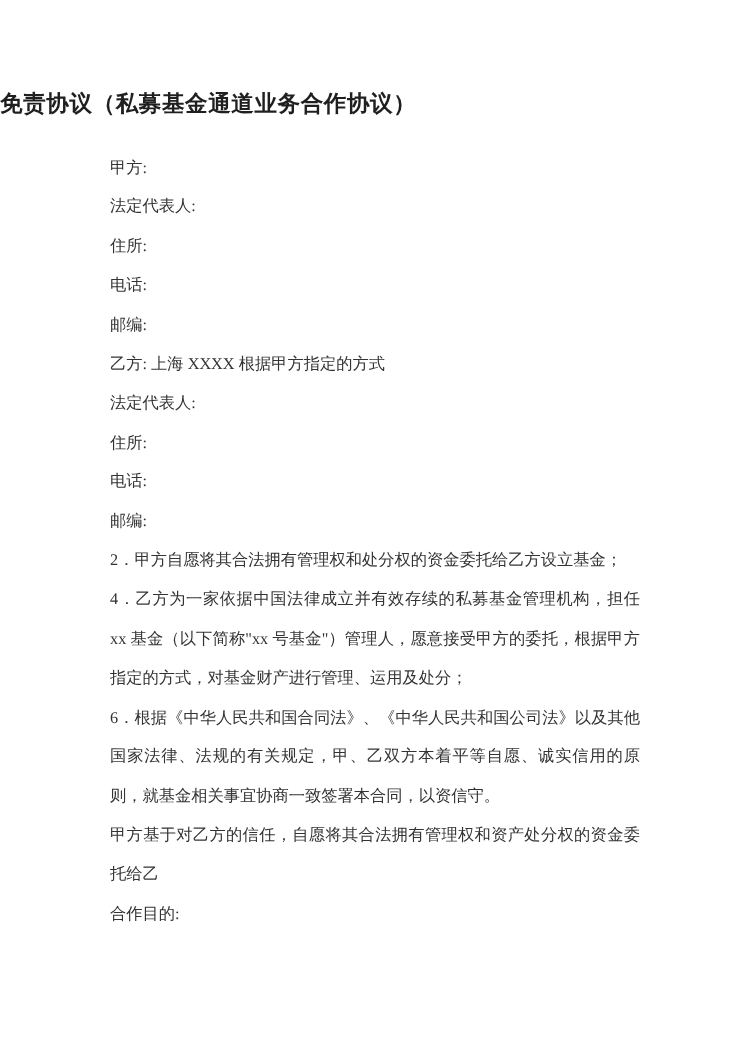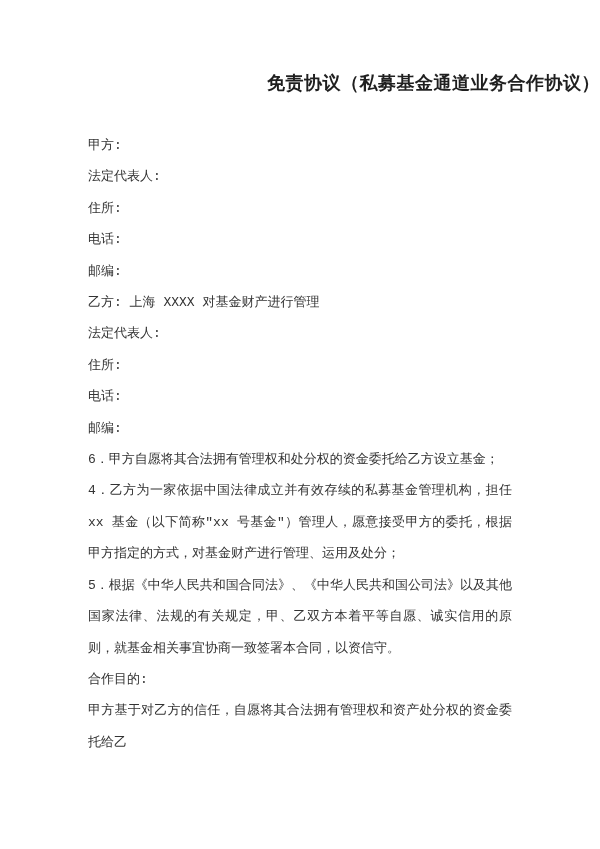--- a/index.html
+++ b/index.html
@@ -10,32 +10,32 @@
   .page {
     position: relative;
     width: 600px;
     height: 849px;
     background: #ffffff;
     overflow: hidden;
   }
   .doc-title {
     margin: 0;
     padding-top: 72px;
-    text-align: right;
+    text-align: left;
     font-family: "Liberation Sans", "DejaVu Sans", sans-serif;
     font-size: 18px;
     line-height: 22px;
     font-weight: 700;
     color: #1f1f1f;
     letter-spacing: 0.5px;
   }
   .doc-body {
-    margin-top: 36px;
+    margin-top: 24px;
     padding: 0 88px;
-    font-family: Liberation Mono, monospace;
+    font-family: Liberation Serif, serif;
     font-size: 13px;
     line-height: 31.4px;
     color: #333333;
     text-align: justify;
   }
   .doc-body p {
     margin: 0;
     padding: 0;
   }
 </style>
@@ -43,24 +43,24 @@
 <body>
 
 <div class="page">
   <h1 class="doc-title">免责协议（私募基金通道业务合作协议）</h1>
   <div class="doc-body">
       <p>甲方:</p>
       <p>法定代表人:</p>
       <p>住所:</p>
       <p>电话:</p>
       <p>邮编:</p>
-      <p>乙方: 上海 XXXX 对基金财产进行管理</p>
+      <p>乙方: 上海 XXXX 根据甲方指定的方式</p>
       <p>法定代表人:</p>
       <p>住所:</p>
       <p>电话:</p>
       <p>邮编:</p>
-      <p>6．甲方自愿将其合法拥有管理权和处分权的资金委托给乙方设立基金；</p>
+      <p>2．甲方自愿将其合法拥有管理权和处分权的资金委托给乙方设立基金；</p>
       <p>4．乙方为一家依据中国法律成立并有效存续的私募基金管理机构，担任 xx 基金（以下简称"xx 号基金"）管理人，愿意接受甲方的委托，根据甲方指定的方式，对基金财产进行管理、运用及处分；</p>
-      <p>5．根据《中华人民共和国合同法》、《中华人民共和国公司法》以及其他国家法律、法规的有关规定，甲、乙双方本着平等自愿、诚实信用的原则，就基金相关事宜协商一致签署本合同，以资信守。</p>
+      <p>6．根据《中华人民共和国合同法》、《中华人民共和国公司法》以及其他国家法律、法规的有关规定，甲、乙双方本着平等自愿、诚实信用的原则，就基金相关事宜协商一致签署本合同，以资信守。</p>
+      <p>甲方基于对乙方的信任，自愿将其合法拥有管理权和资产处分权的资金委托给乙</p>
       <p>合作目的:</p>
-      <p>甲方基于对乙方的信任，自愿将其合法拥有管理权和资产处分权的资金委托给乙</p>
     </div>
 </div>
 
 </body></html>

